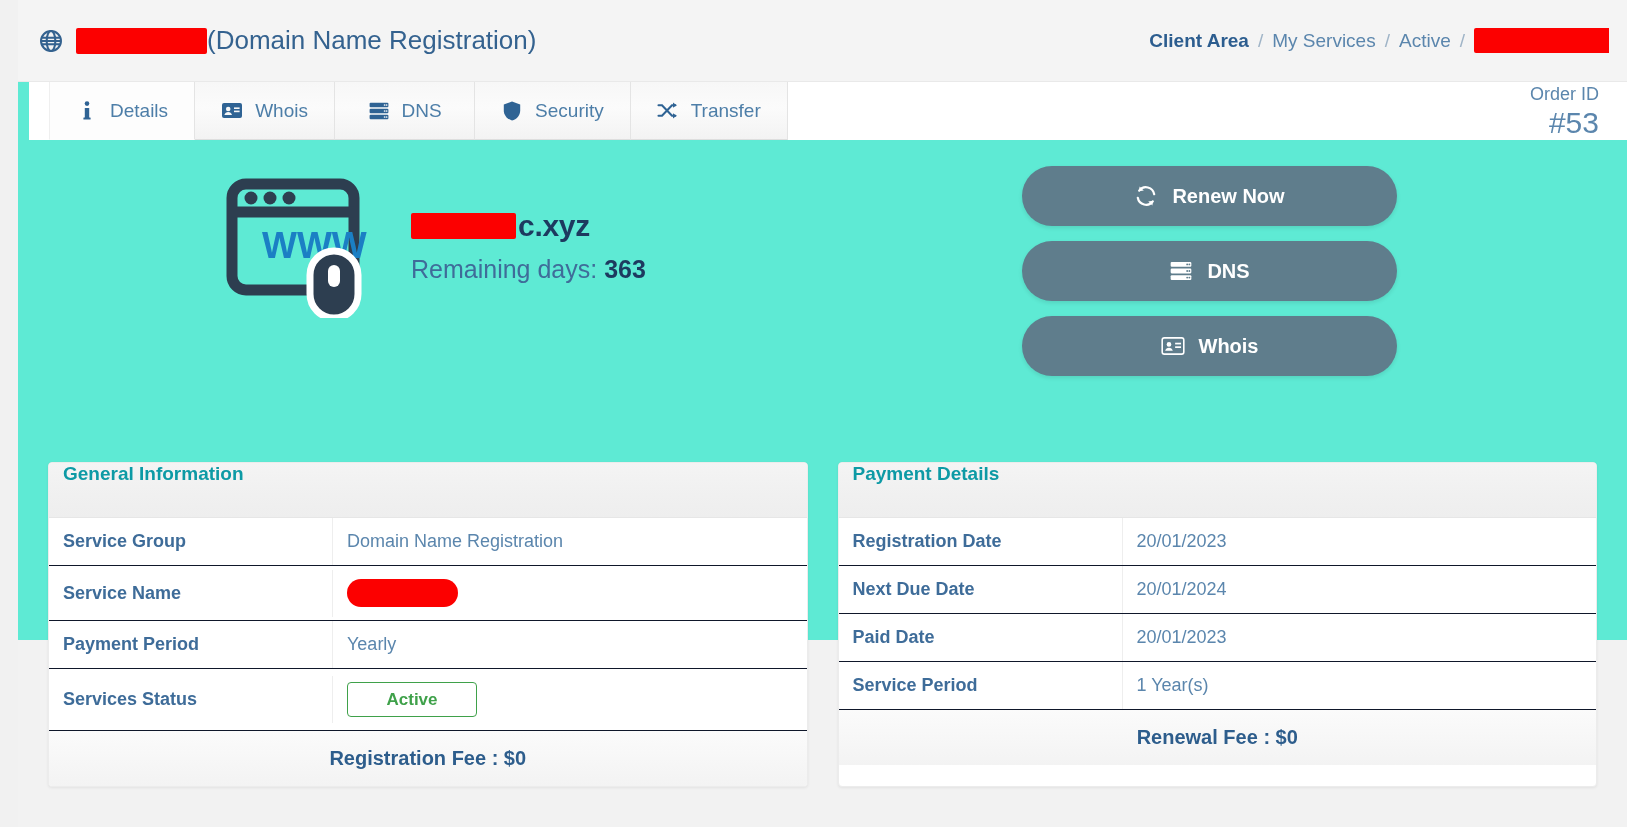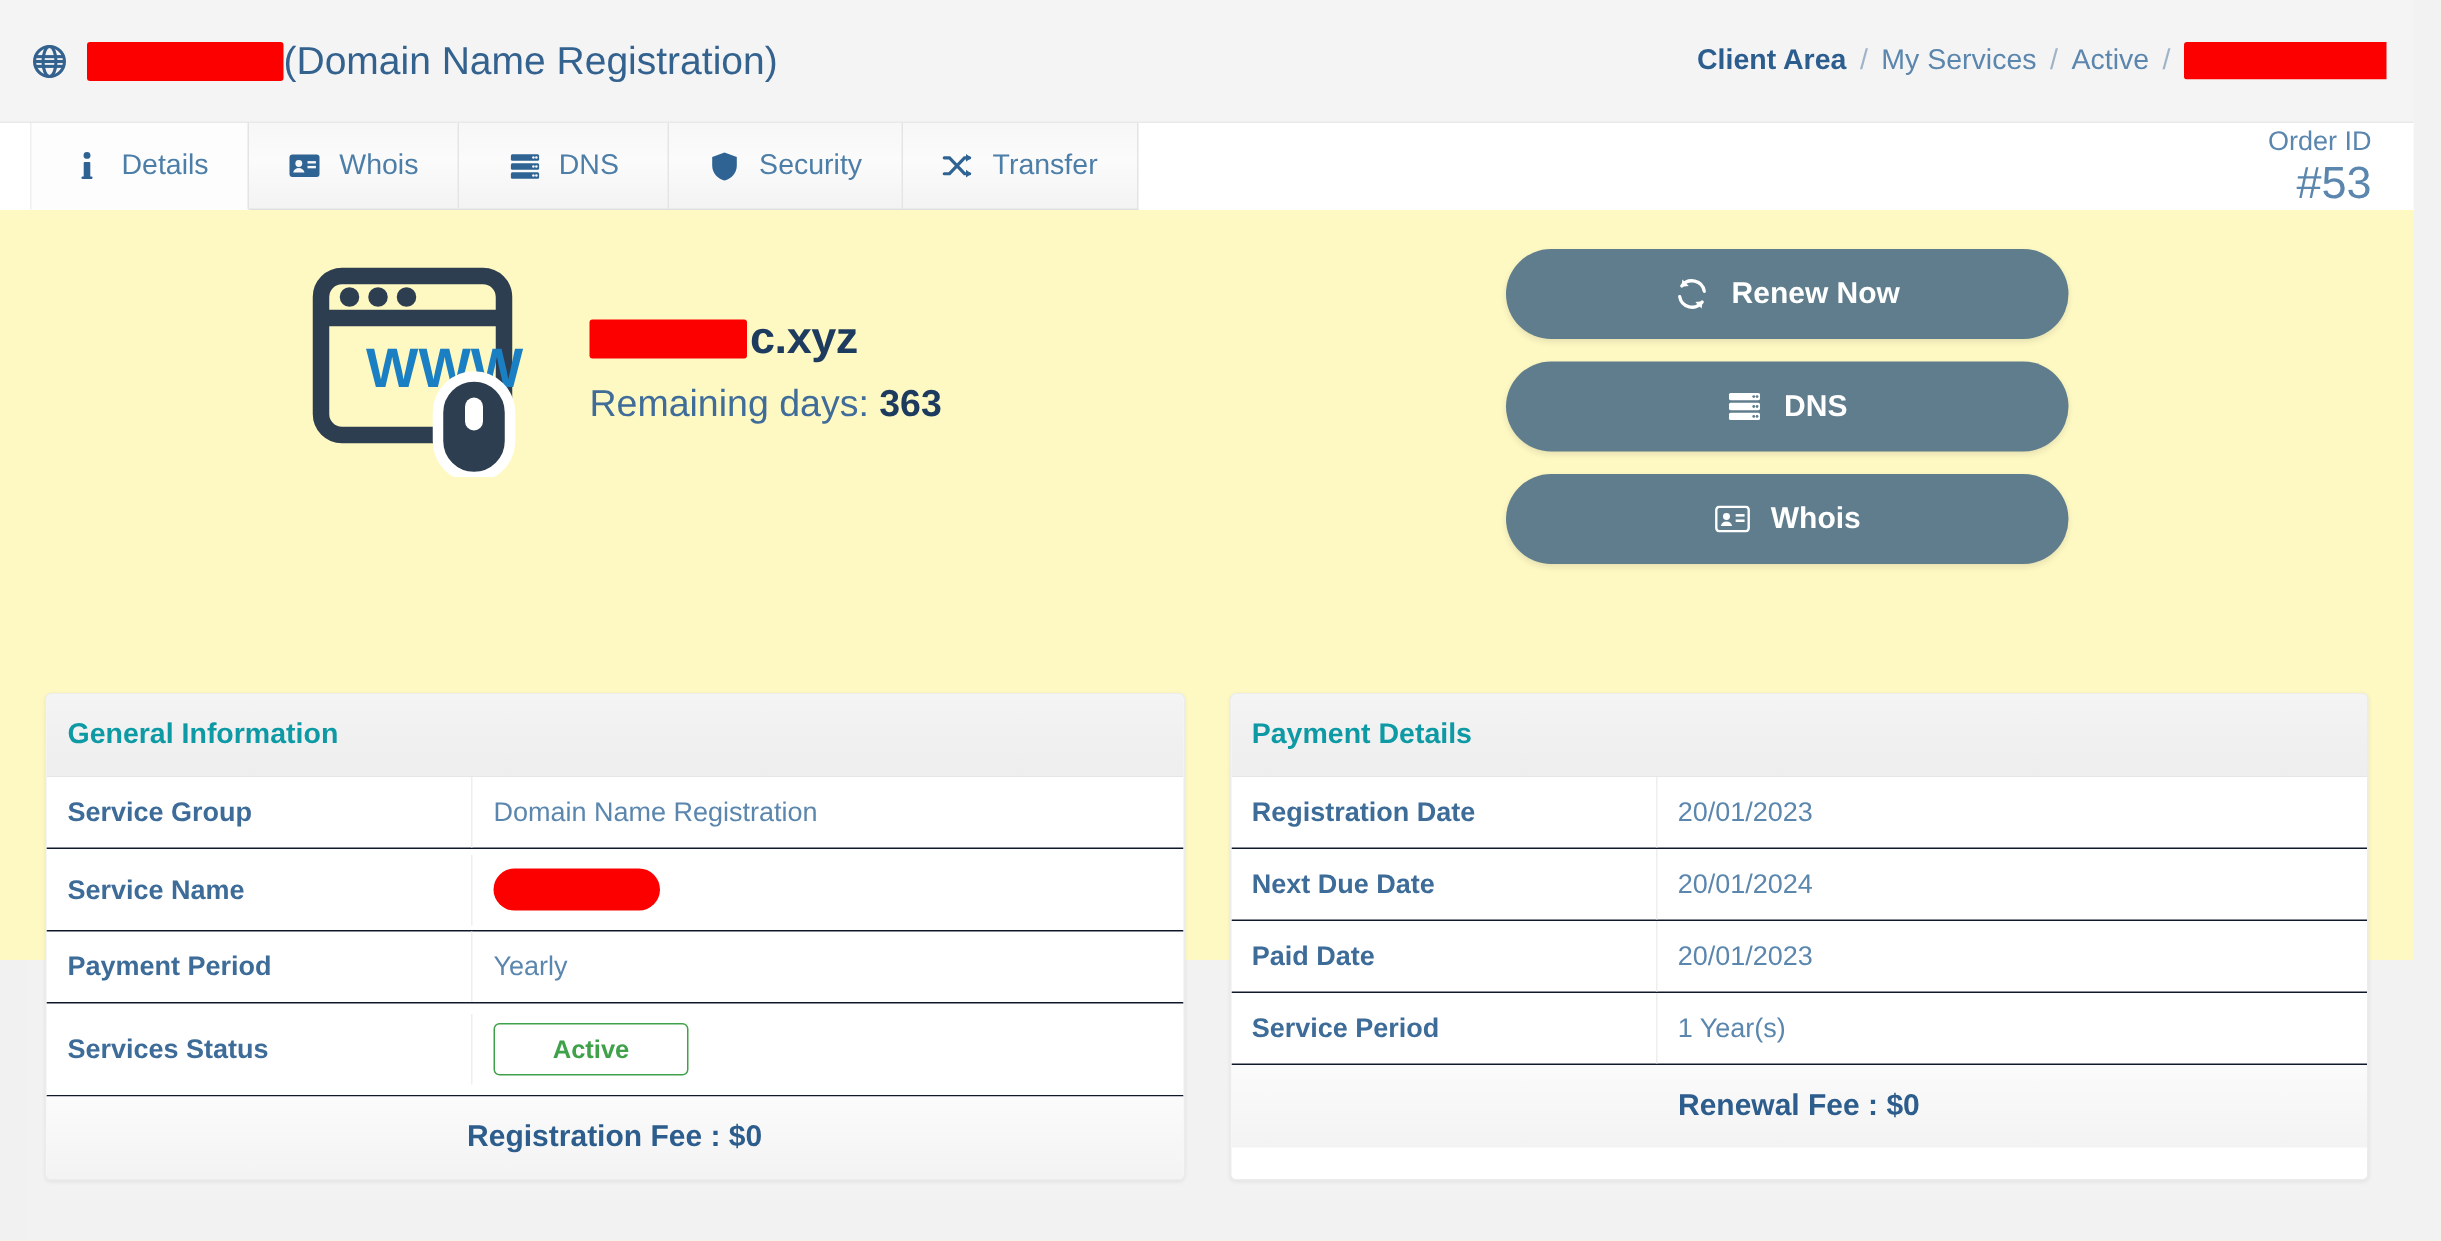--- a/index.html
+++ b/index.html
@@ -20,24 +20,24 @@
     background: #f2f2f2;
   }
   .left-gutter {
     position: absolute;
     left: 0; top: 0;
     width: 18px; height: 827px;
     background: #f1f1f1;
   }
   #content {
     position: absolute;
-    left: 0; top: 0;
+    left: 18px; top: 0;
     width: 1609px;
     height: 640px;
-    background: #fef9c3;
+    background: #5eead4;
   }
 
   
   .page-header {
     position: relative;
     height: 82px;
     background: #f4f4f4;
     border-bottom: 1px solid #e9e9e9;
     display: flex;
     align-items: center;
@@ -95,20 +95,21 @@
     width: 175px; height: 25px;
     margin-right: -40px;
   }
 
   
   .tabstrip-wrap {
     position: relative;
     height: 58px;
     background: #ffffff;
     padding-left: 20px;
+    margin-left: 11px;
   }
   .tabstrip {
     display: flex;
     align-items: stretch;
     height: 58px;
     width: 757px;
   }
   .tab {
     display: flex;
     align-items: center;
@@ -244,21 +245,20 @@
     flex: 1 1 0;
     background: #ffffff;
     border: 1px solid #ececec;
     border-radius: 4px;
     box-shadow: 0 1px 3px rgba(0,0,0,0.07);
     overflow: hidden;
   }
   .panel-head {
     height: 55px;
     display: flex;
-    align-items: center;
     padding: 0 14px;
     background: linear-gradient(to bottom, #f4f4f4 0%, #f0f0f0 60%, #eeeeee 100%);
     border-bottom: 1px solid #e6e6e6;
   }
   .panel-title {
     font-size: 19px;
     font-weight: bold;
     color: #0d9aa5;
   }
   .panel-row {

